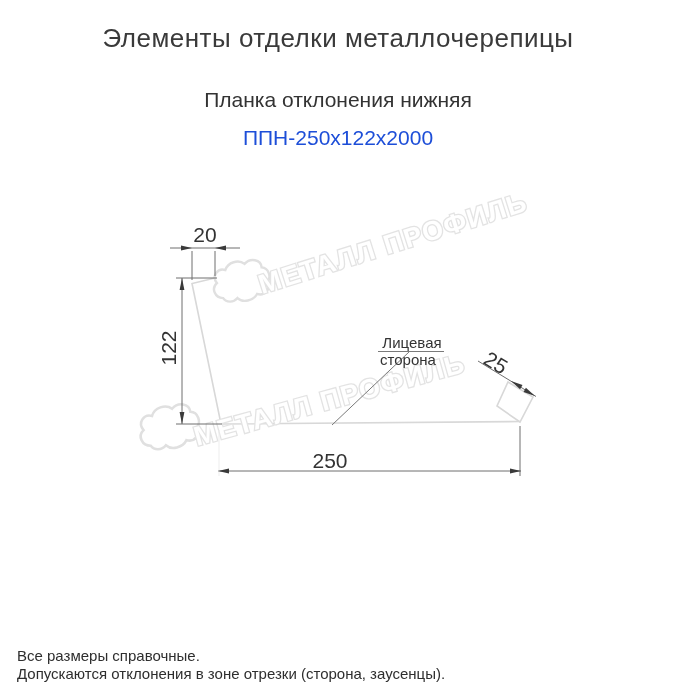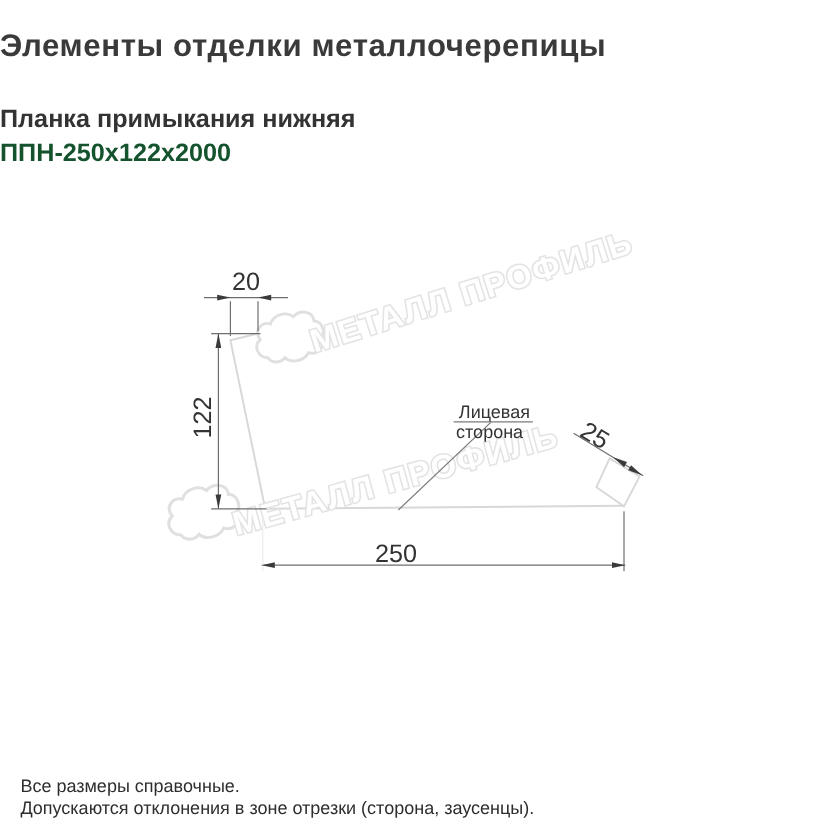--- a/index.html
+++ b/index.html
@@ -1,21 +1,21 @@
 <!DOCTYPE html>
 <html><head>
 <meta charset="utf-8">
 <style>
   html,body{margin:0;padding:0;background:#ffffff;}
   #stage{position:relative;width:700px;height:700px;background:#ffffff;overflow:hidden;
          font-family:"Liberation Sans",sans-serif;}
-  .hdr{position:absolute;left:0;width:676px;text-align:left;font-weight:bold;}
+  .hdr{position:absolute;left:0;width:676px;text-align:center;font-weight:normal;}
   #title{top:23px;font-size:26px;color:#3a3a3a;letter-spacing:.5px;}
   #subtitle{top:88px;font-size:21px;color:#333333;}
-  #code{top:116px;font-size:21px;color:#14532d;}
+  #code{top:126px;font-size:21px;color:#1d4ed8;}
   #drawing-svg{position:absolute;top:0;left:0;}
   .note{position:absolute;left:17px;font-size:15px;color:#2e2e2e;text-align:right;}
   #note1{top:647px;}
   #note2{top:665px;}
   text{font-family:"Liberation Sans",sans-serif;}
   .dimtext{font-size:21px;fill:#333333;}
   .lbltext{font-size:15px;fill:#333333;}
   .wmtext{font-size:27px;font-weight:bold;letter-spacing:1.5px;fill:#ffffff;
           stroke:#e3e3e3;stroke-width:2.6px;paint-order:stroke;}
   .cloud{fill:#ffffff;stroke:#e0e0e0;stroke-width:2.4px;}
@@ -77,18 +77,18 @@
 
     <g>
       <line x1="409" y1="352" x2="332" y2="425" stroke="#7a7a7a" stroke-width="1"></line>
       <line x1="378" y1="351.5" x2="444" y2="351.5" stroke="#7a7a7a" stroke-width="1"></line>
       <text class="lbltext" x="412" y="348" text-anchor="middle">Лицевая</text>
       <text class="lbltext" x="408" y="365" text-anchor="middle">сторона</text>
     </g>
   </svg>
 
   <div id="title" class="hdr">Элементы отделки металлочерепицы</div>
-  <div id="subtitle" class="hdr">Планка примыкания нижняя</div>
+  <div id="subtitle" class="hdr">Планка отклонения нижняя</div>
   <div id="code" class="hdr">ППН-250x122x2000</div>
 
   <div id="note1" class="note">Все размеры справочные.</div>
   <div id="note2" class="note">Допускаются отклонения в зоне отрезки (сторона, заусенцы).</div>
 </div>
 
 </body></html>

